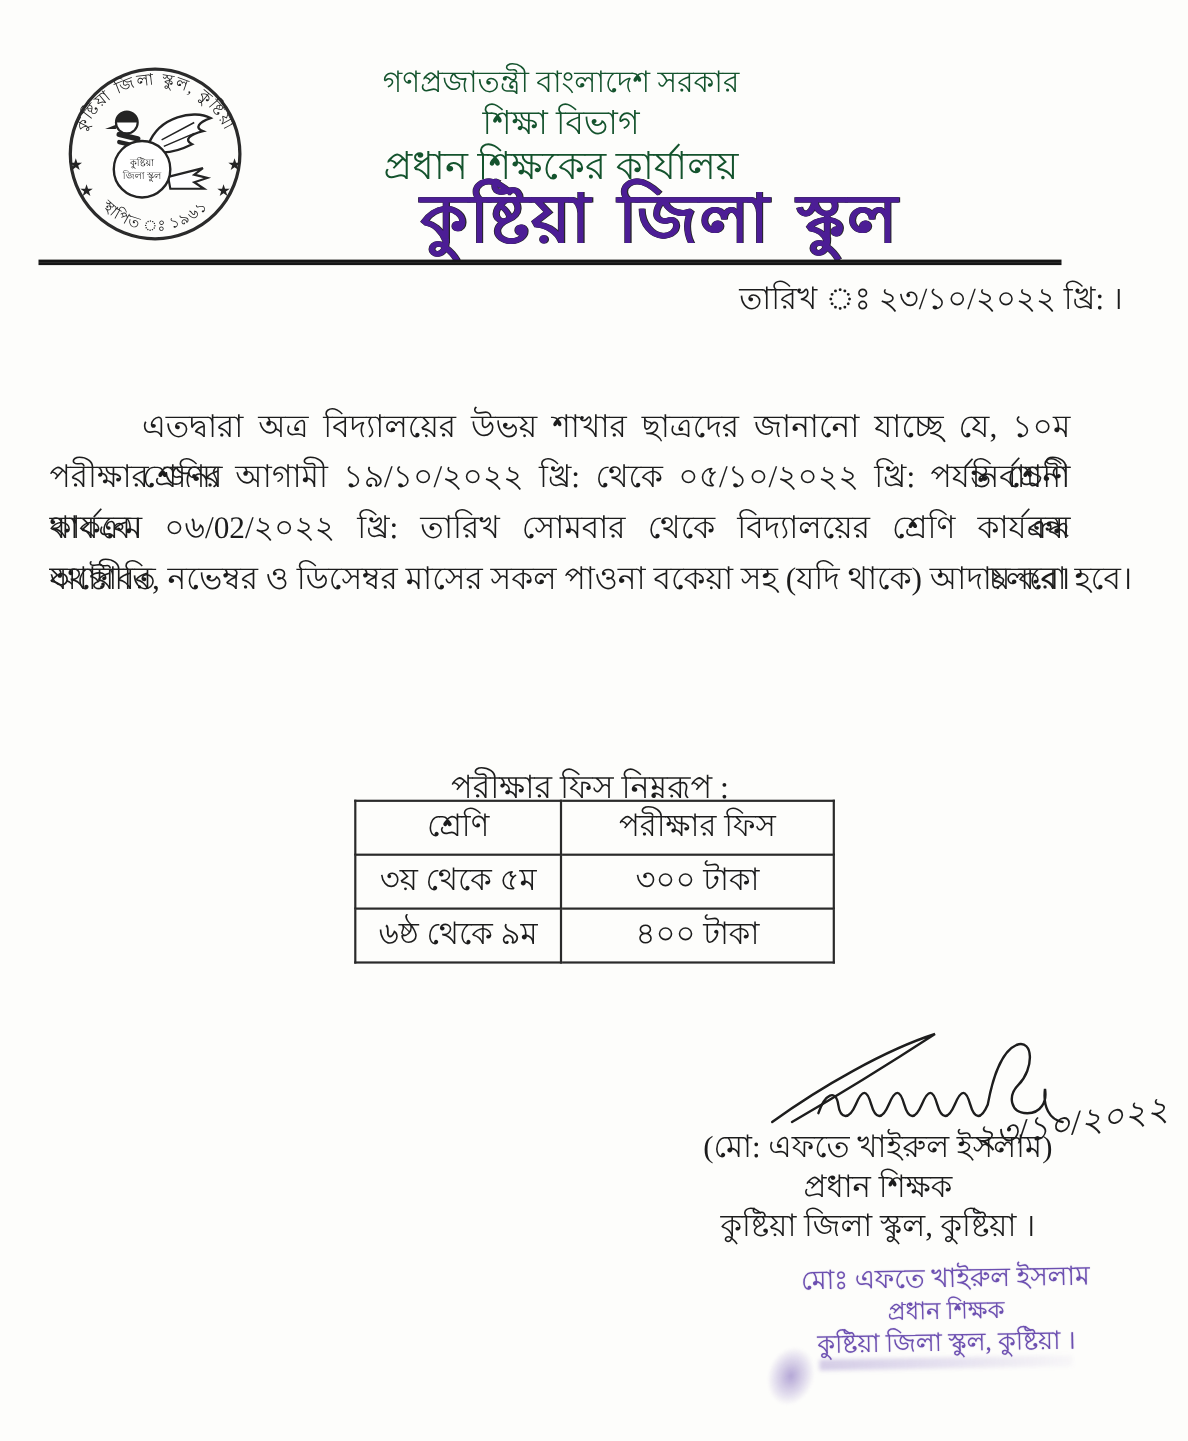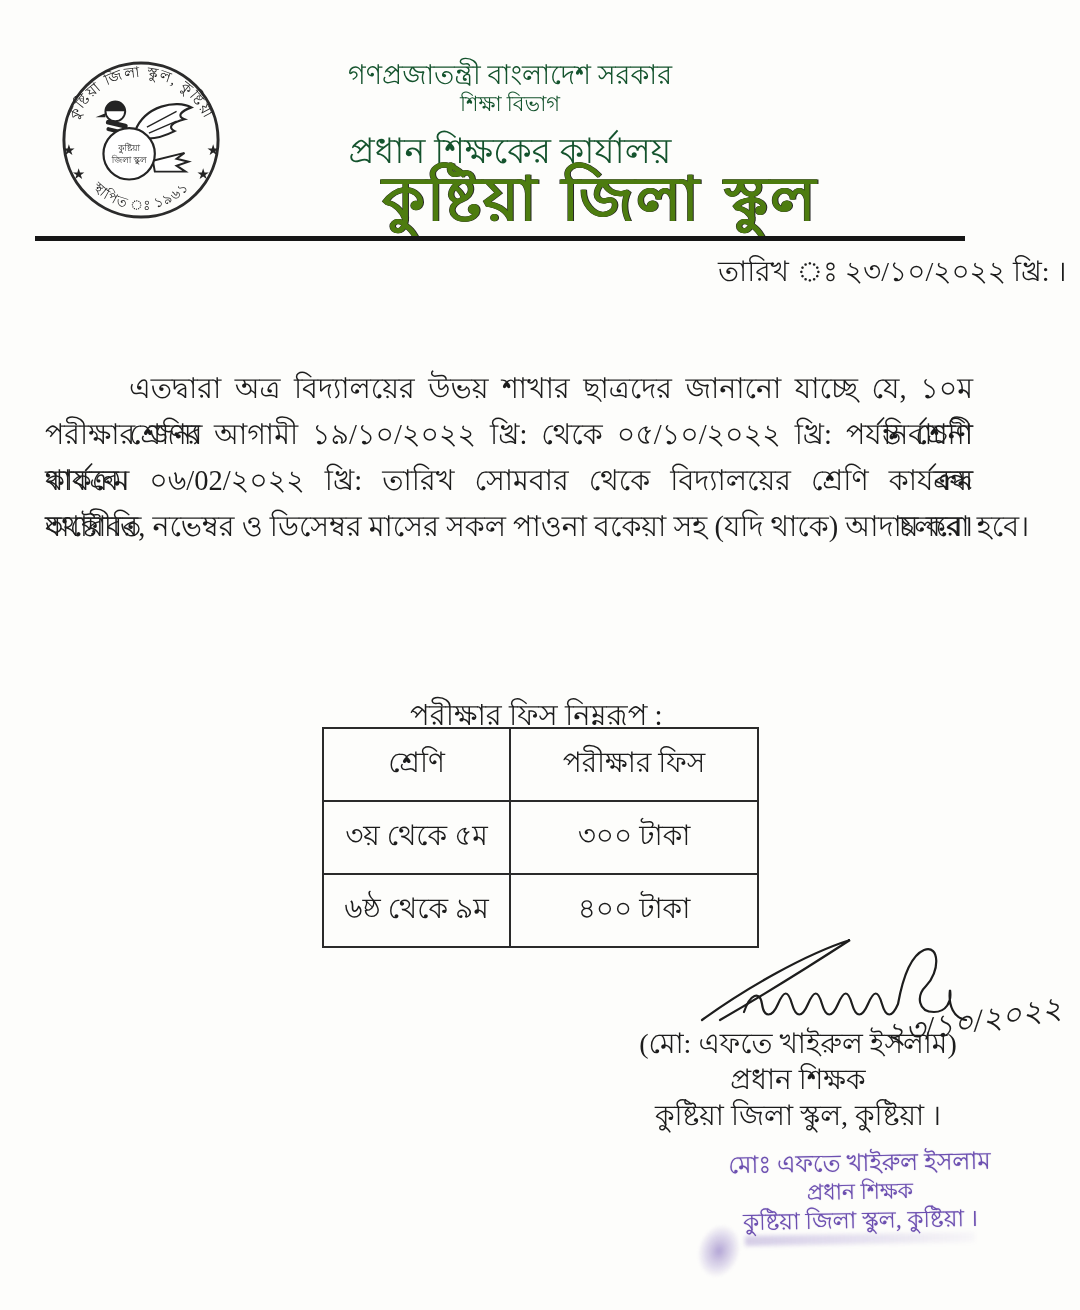--- a/index.html
+++ b/index.html
@@ -6,47 +6,47 @@
   html,body { width:1080px; height:1310px; background:#ffffff; }
   body { font-family:"Liberation Serif","DejaVu Serif",serif; color:#1c1c1c; }
   .page {
     position:relative; width:1080px; height:1310px; overflow:hidden;
     background:#fdfdfb;
   }
   
   .logo { position:absolute; left:50px; top:56px; width:182px; height:168px; }
   .hdr-line { position:absolute; left:255px; width:510px; text-align:center; color:#14532d; }
   .hdr-1 { top:54px;  font-size:27px; }
-  .hdr-2 { top:88px;  font-size:21px; }
+  .hdr-2 { top:88px;  font-size:30px; }
   .hdr-3 { top:124px; font-size:35px; }
   .school-title {
     position:absolute; left:225px; top:152px; width:750px; text-align:center;
     font-family:"DejaVu Sans","Liberation Sans",sans-serif;
-    font-size:61px; font-weight:800; letter-spacing:2px; color:#4d7c0f;
+    font-size:61px; font-weight:800; letter-spacing:2px; color:#4c1d95;
     text-shadow:1px 0 0 #262626, -0.5px 0 0 #262626;
     white-space:nowrap;
   }
   .divider {
     position:absolute; left:35px; top:236px; width:930px; height:4px;
     border-top:3.5px solid #161616; border-bottom:2.5px solid #161616;
   }
-  .date-line { position:absolute; left:718px; top:250px; font-size:28px; white-space:nowrap; }
+  .date-line { position:absolute; left:672px; top:250px; font-size:28px; white-space:nowrap; }
 
   
   .notice { position:absolute; left:45px; top:366px; width:928px; font-size:28.5px; }
   .notice .ln { height:46px; line-height:46px; white-space:nowrap; overflow:visible; }
   .notice .just { text-align:justify; text-align-last:justify; white-space:normal; }
   .notice .indent { padding-left:84px; }
 
   
   .fees-caption { position:absolute; left:410px; top:662px; font-size:29px; white-space:nowrap;margin-top:30px; }
   table.fees { position:absolute; left:322px; top:727px; border-collapse:collapse; }
   table.fees td, table.fees th {
     border:2.5px solid #2a2a2a; font-size:28px; font-weight:normal;
-    text-align:center; vertical-align:middle; padding:12px;
+    text-align:center; vertical-align:middle; padding:0;
   }
   table.fees th { height:38px; }
   table.fees td { height:37px; }
   .col-class { width:187px; }
   .col-fee   { width:248px; }
 
   
   .sig-svg { position:absolute; left:688px; top:922px; width:384px; height:126px; }
   .sig-block { position:absolute; left:626px; top:1026px; width:344px; text-align:center; }
   .sig-block .sl { font-size:28px; line-height:36px; white-space:nowrap; }

